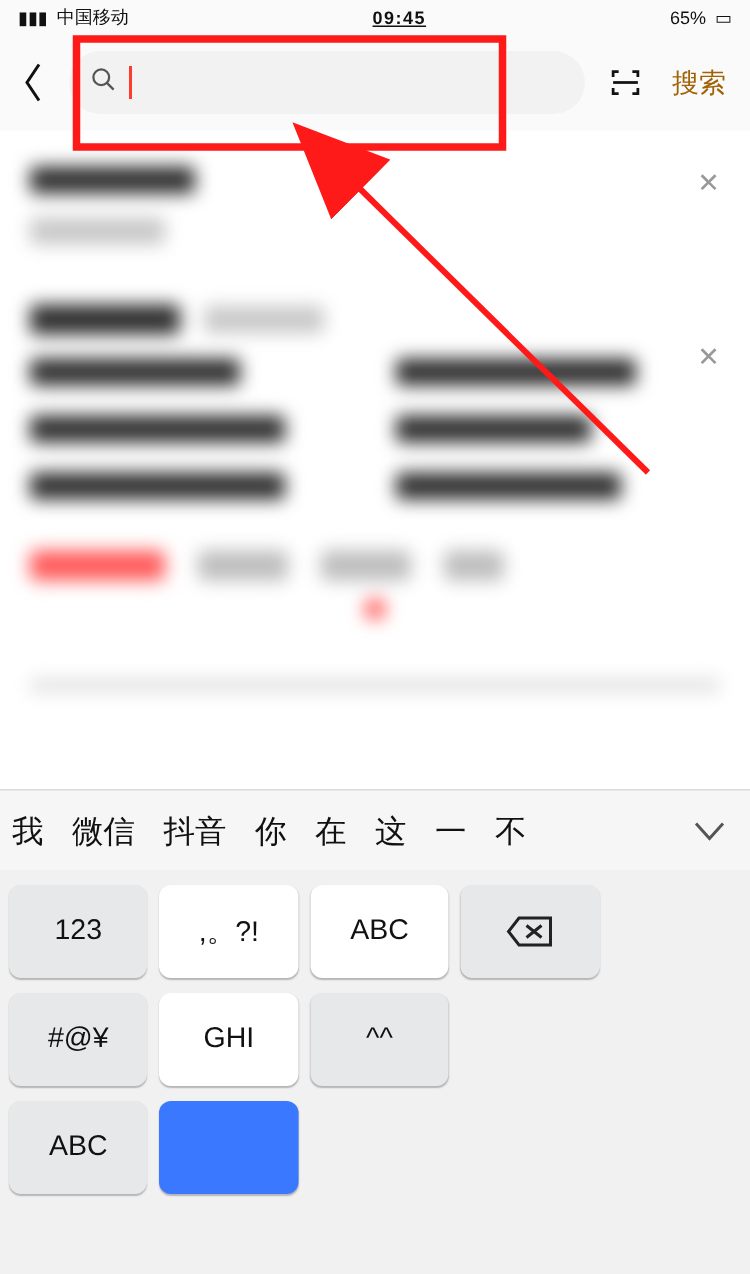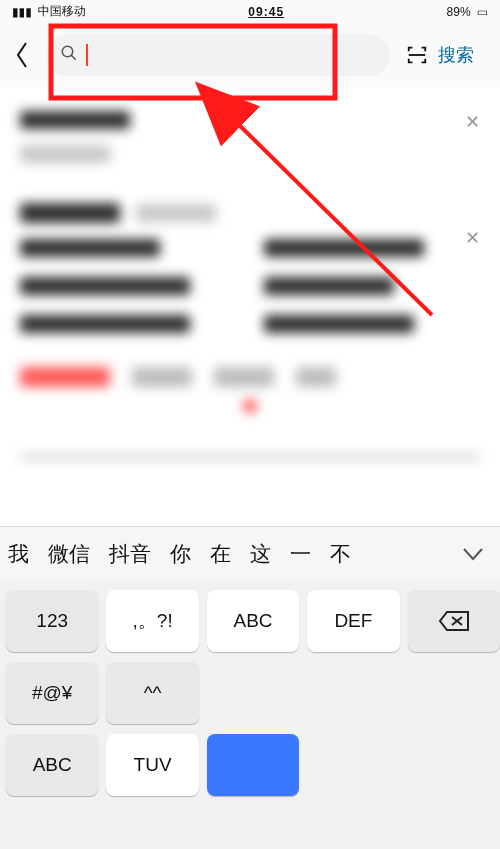--- a/index.html
+++ b/index.html
@@ -17,21 +17,21 @@
     .back-btn svg { width: 16px; height: 28px; stroke: #111; stroke-width: 2; }
 
     .search-pill { flex: 1; height: 42px; background: #f2f2f3; border-radius: 21px; display: flex; align-items: center; padding: 0 14px; gap: 8px; margin: 0 6px; }
     .search-pill .mag svg { width: 18px; height: 18px; stroke: #555; stroke-width: 2; fill: none; }
     .search-cursor { width: 2px; height: 22px; background: #ff3b30; animation: blink 1s step-start infinite; }
     @keyframes blink { 50% { opacity: 0; } }
 
     .scan-btn { width: 42px; height: 42px; display: flex; align-items: center; justify-content: center; }
     .scan-btn svg { width: 22px; height: 22px; stroke: #111; stroke-width: 2; fill: none; }
 
-    .search-label { width: 56px; font-size: 18px; color: #0369a1; }
+    .search-label { width: 56px; text-align: center; font-size: 18px; color: #a16207; }
 
     
     .content { position: relative; width: 100%; height: 439px; background: #fff; }
     .content-inner { position: absolute; inset: 0; filter: blur(6px); padding: 24px 20px 0 20px; }
     .row1 { display: flex; flex-direction: column; gap: 16px; margin-bottom: 40px; }
     .blob { height: 18px; background: #c8c8c8; border-radius: 3px; }
     .blob.dark { background: #2e2e2e; }
     .section-header { display: flex; align-items: center; gap: 16px; margin-bottom: 16px; }
     .two-col { display: grid; grid-template-columns: 1fr 1fr; gap: 20px 28px; margin-bottom: 30px; }
     .chips { display: flex; gap: 22px; margin-top: 34px; }
@@ -66,21 +66,21 @@
 
 <div class="screen">
 
   <div class="statusbar">
     <div class="left">
       <span>▮▮▮</span>
       <span>中国移动</span>
     </div>
     <div class="center">09:45</div>
     <div class="right">
-      <span>89%</span>
+      <span>65%</span>
       <span>▭</span>
     </div>
   </div>
 
   <div class="topbar">
     <div class="back-btn">
       <svg viewBox="0 0 16 28">
           <polyline points="12,2 4,14 12,26" fill="none"></polyline>
         </svg>
     </div>
@@ -165,34 +165,33 @@
         <svg viewBox="0 0 22 14">
             <polyline points="2,2 11,12 20,2"></polyline>
           </svg>
       </div>
     </div>
     <div class="keypad" id="keypad">
         <div class="key-row">
           <div class="key gray">123</div>
           <div class="key">,。?!</div>
           <div class="key">ABC</div>
-          <div class="key">DEF</div>
           <div class="key gray">
             <svg width="32" height="22" viewBox="0 0 32 22">
               <path d="M9 2 L30 2 L30 20 L9 20 L2 11 Z"></path>
               <line x1="14" y1="7" x2="24" y2="15"></line>
               <line x1="24" y1="7" x2="14" y2="15"></line>
             </svg>
           </div>
         </div>
         <div class="key-row">
           <div class="key gray">#@¥</div>
+          <div class="key">GHI</div>
           <div class="key gray">^^</div>
         </div>
         <div class="key-row">
           <div class="key gray">ABC</div>
-          <div class="key">TUV</div>
           <div class="key blue"></div>
         </div>
       </div>
   </div>
 
 </div>
 
 </body></html>

